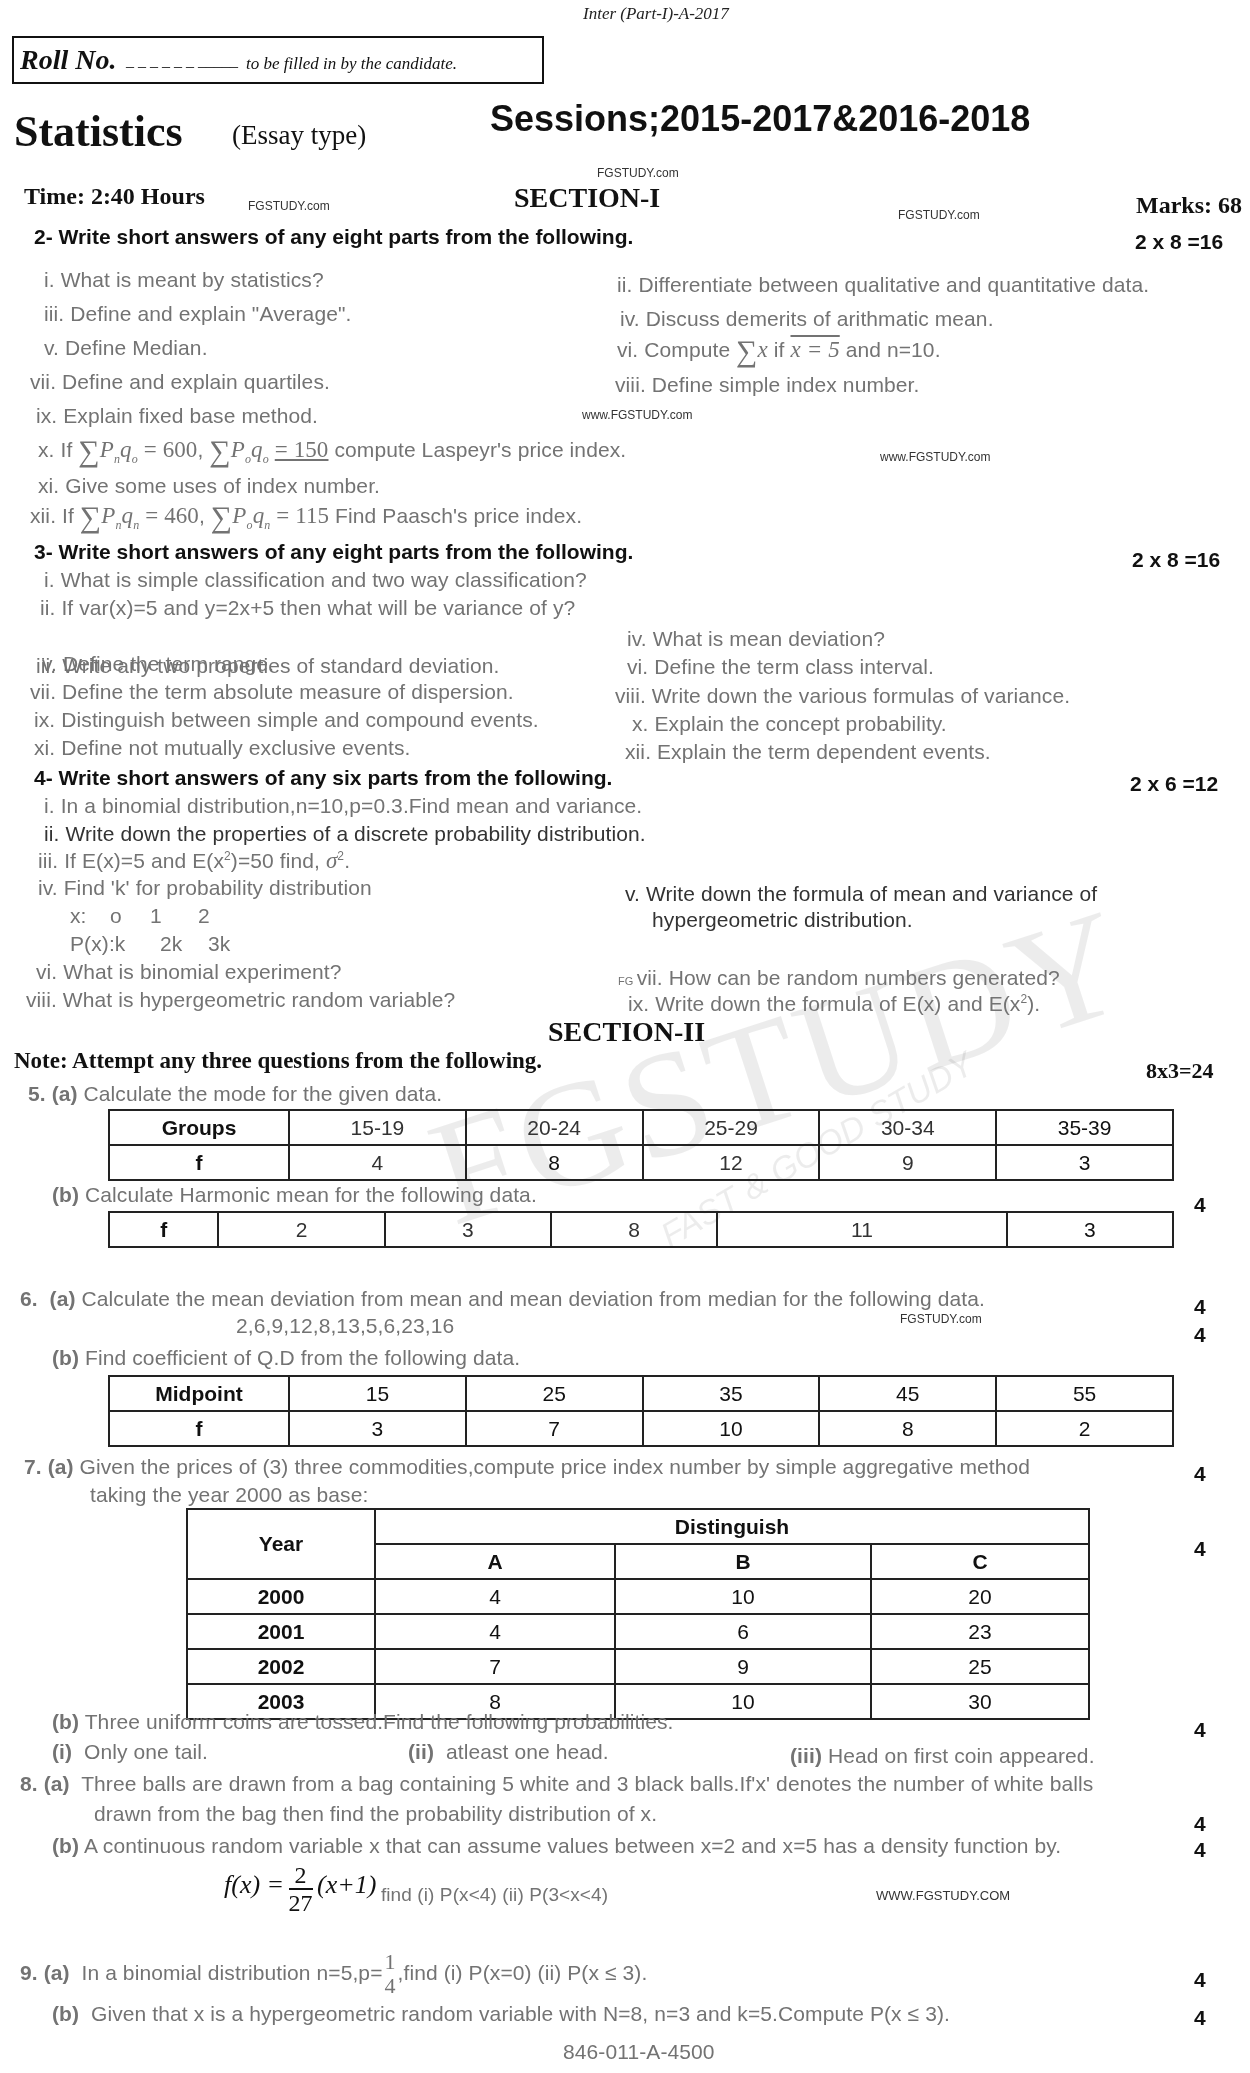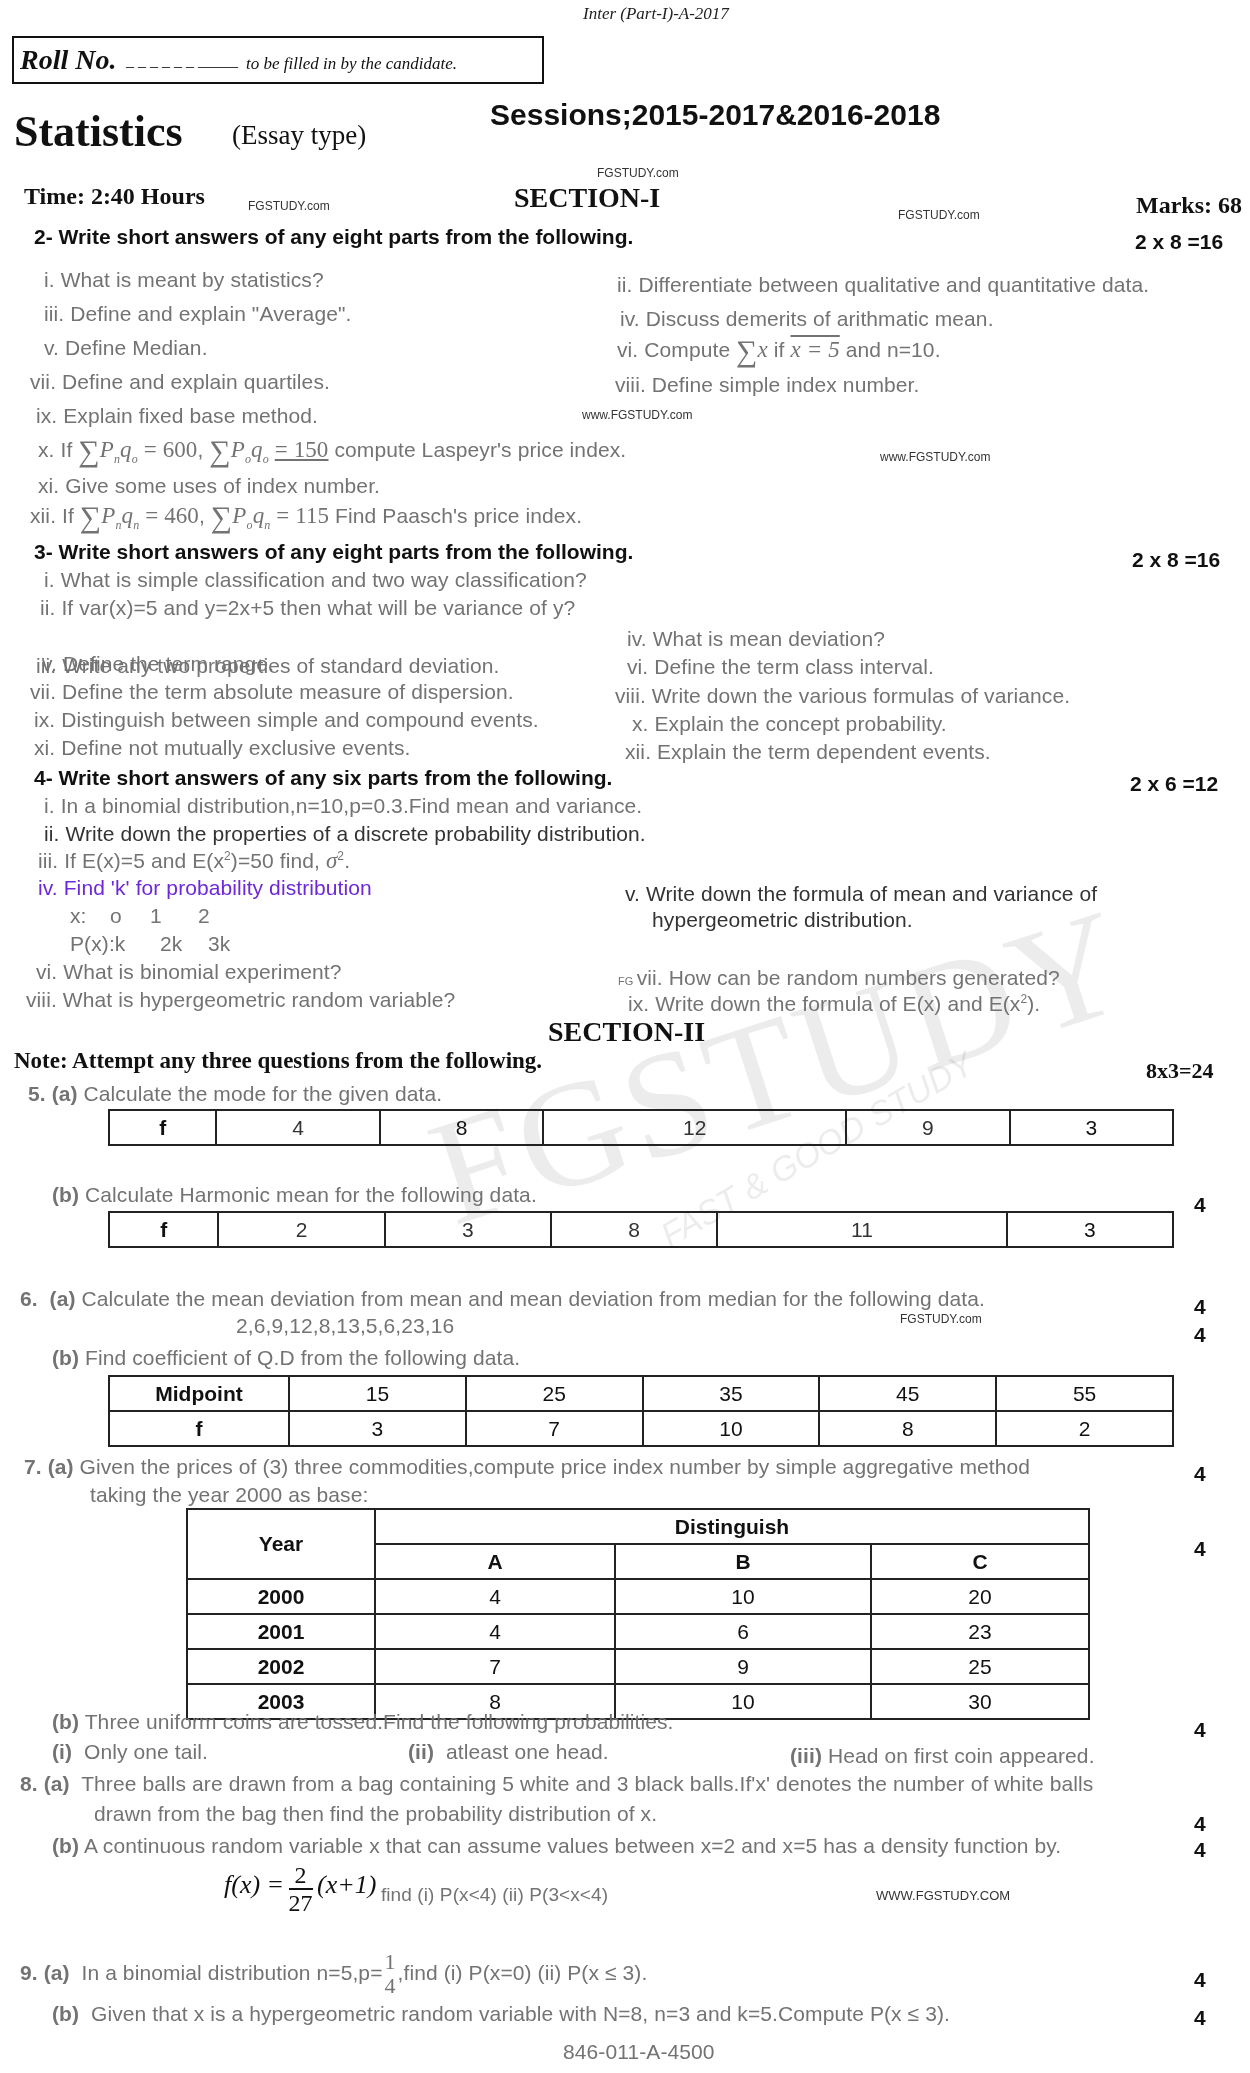--- a/index.html
+++ b/index.html
@@ -35,21 +35,21 @@
 <div class="abs serif" style="left:583px;top:4px;font-size:17px;font-style:italic;color:#222;">Inter (Part-I)-A-2017</div>
 
 <div class="abs" style="left:12px;top:36px;width:528px;height:44px;border:2px solid #111;">
   <span class="abs serif" style="left:6px;top:6px;font-size:28px;font-weight:bold;font-style:italic;">Roll No.</span>
   <span class="abs serif" style="left:112px;top:14px;font-size:16px;">_ _ _ _ _ _ _____</span>
   <span class="abs serif" style="left:232px;top:16px;font-size:17px;font-style:italic;">to be filled in by the candidate.</span>
 </div>
 
 <div class="abs serif" style="left:14px;top:106px;font-size:44px;font-weight:bold;">Statistics</div>
 <div class="abs serif" style="left:232px;top:120px;font-size:27px;">(Essay type)</div>
-<div class="abs sans" style="left:490px;top:98px;font-size:30px;font-weight:bold;">Sessions;2015-2017&amp;2016-2018</div>
+<div class="abs sans" style="left:490px;top:98px;font-size:36px;font-weight:bold;">Sessions;2015-2017&amp;2016-2018</div>
 
 <div class="abs wm-small" style="left:597px;top:166px;">FGSTUDY.com</div>
 <div class="abs serif" style="left:24px;top:183px;font-size:24px;font-weight:bold;">Time: 2:40 Hours</div>
 <div class="abs wm-small" style="left:248px;top:199px;">FGSTUDY.com</div>
 <div class="abs serif" style="left:514px;top:182px;font-size:28px;font-weight:bold;">SECTION-I</div>
 <div class="abs wm-small" style="left:898px;top:208px;">FGSTUDY.com</div>
 <div class="abs serif" style="left:1136px;top:192px;font-size:24px;font-weight:bold;">Marks: 68</div>
 
 <div class="abs qh" style="left:34px;top:225px;">2- Write short answers of any eight parts from the following.</div>
 <div class="abs marks" style="left:1135px;top:230px;">2 x 8 =16</div>
@@ -114,21 +114,21 @@
 <div class="abs qh" style="left:34px;top:766px;">4- Write short answers of any six parts from the following.</div>
 <div class="abs marks" style="left:1130px;top:772px;">2 x 6 =12</div>
 
 <div class="abs q" style="left:44px;top:794px;"><span>i.</span> <span>In a binomial distribution,n=10,p=0.3.Find mean and variance.</span></div>
 <div class="abs q" style="left:44px;top:822px;color:#333;"><span>ii.</span> <span>Write down the properties of a discrete probability distribution.</span></div>
 <div class="abs q" style="left:38px;top:848px;">
   <span>iii.</span>
   <span>If E(x)=5 and E(x</span><sup>2</sup><span>)=50 find,</span>
   <span class="math">σ</span><sup>2</sup><span>.</span>
 </div>
-<div class="abs q" style="left:38px;top:876px;color:#6d28d9;"><span>iv.</span> <span>Find 'k' for probability distribution</span></div>
+<div class="abs q" style="left:38px;top:876px;color:#737373;"><span>iv.</span> <span>Find 'k' for probability distribution</span></div>
 <div class="abs q" style="left:70px;top:904px;">
   <span class="num" style="width:40px">x:</span><span class="num" style="width:40px">o</span><span class="num" style="width:48px">1</span><span class="num" style="width:40px">2</span>
 </div>
 <div class="abs q" style="left:70px;top:932px;">
   <span class="num" style="width:90px">P(x):k</span><span class="num" style="width:48px">2k</span><span class="num" style="width:40px">3k</span>
 </div>
 <div class="abs q" style="left:625px;top:882px;color:#333;"><span>v.</span> <span>Write down the formula of mean and variance of</span></div>
 <div class="abs q" style="left:652px;top:908px;color:#333;">hypergeometric distribution.</div>
 
 <div class="abs q" style="left:36px;top:960px;"><span>vi.</span> <span>What is binomial experiment?</span></div>
@@ -143,20 +143,28 @@
 <div class="abs serif" style="left:14px;top:1048px;font-size:23px;font-weight:bold;">Note: Attempt any three questions from the following.</div>
 <div class="abs serif" style="left:1146px;top:1058px;font-size:22px;font-weight:bold;">8x3=24</div>
 
 <div class="abs q" style="left:28px;top:1082px;">
   <span style="font-weight:bold">5.</span>
   <span style="font-weight:bold">(a)</span>
   <span>Calculate the mode for the given data.</span>
 </div>
 <table class="dt" style="left:108px;top:1109px;width:1066px;">
   <tbody>
+      <tr>
+    <td class="hd" style="width:178px">Groups</td>
+    <td>15-19</td>
+    <td>20-24</td>
+    <td>25-29</td>
+    <td>30-34</td>
+    <td class="dk">35-39</td>
+  </tr>
   <tr>
     <td class="hd">f</td>
     <td>4</td>
     <td class="dk">8</td>
     <td>12</td>
     <td>9</td>
     <td class="dk">3</td>
   </tr>
 </tbody>
   </table>

